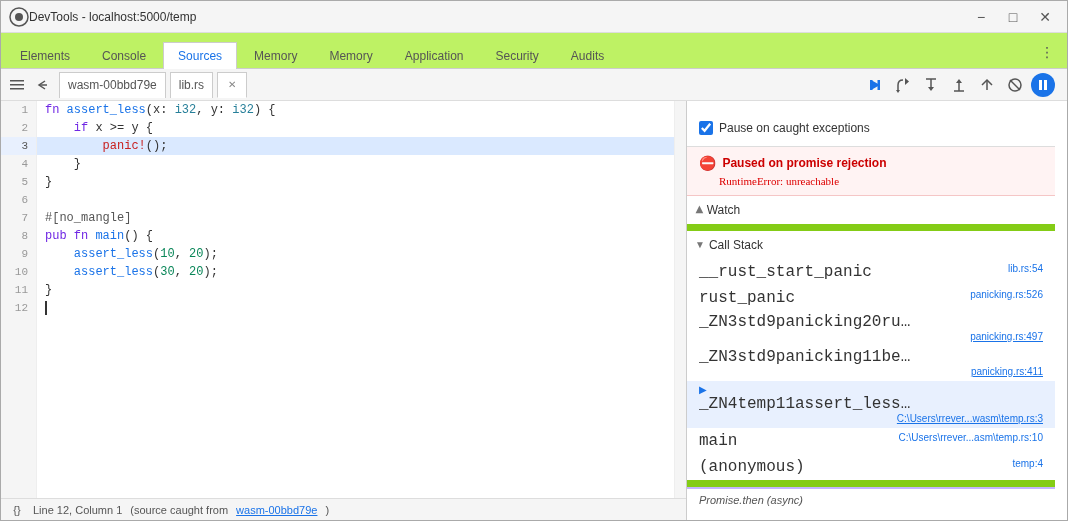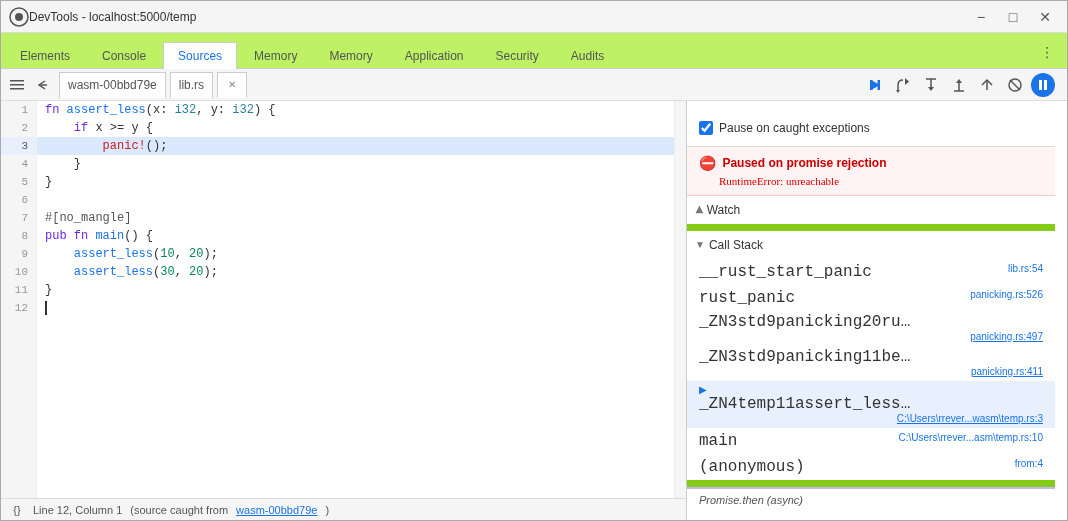--- a/index.html
+++ b/index.html
@@ -315,21 +315,21 @@
                 <span class="stack-loc">C:\Users\rrever...wasm\temp.rs:3</span>
               </div>
 
               <div class="stack-item">
                 <span class="stack-fn">main</span>
                 <span class="stack-loc">C:\Users\rrever...asm\temp.rs:10</span>
               </div>
 
               <div class="stack-item">
                 <span class="stack-fn">(anonymous)</span>
-                <span class="stack-loc">from:4</span>
+                <span class="stack-loc">temp:4</span>
               </div>
             </div>
           </div>
 
           <div class="promise-row">
             <span>Promise.then (async)</span>
           </div>
         </div>
         <div class="right-scroll"></div>
       </div>

